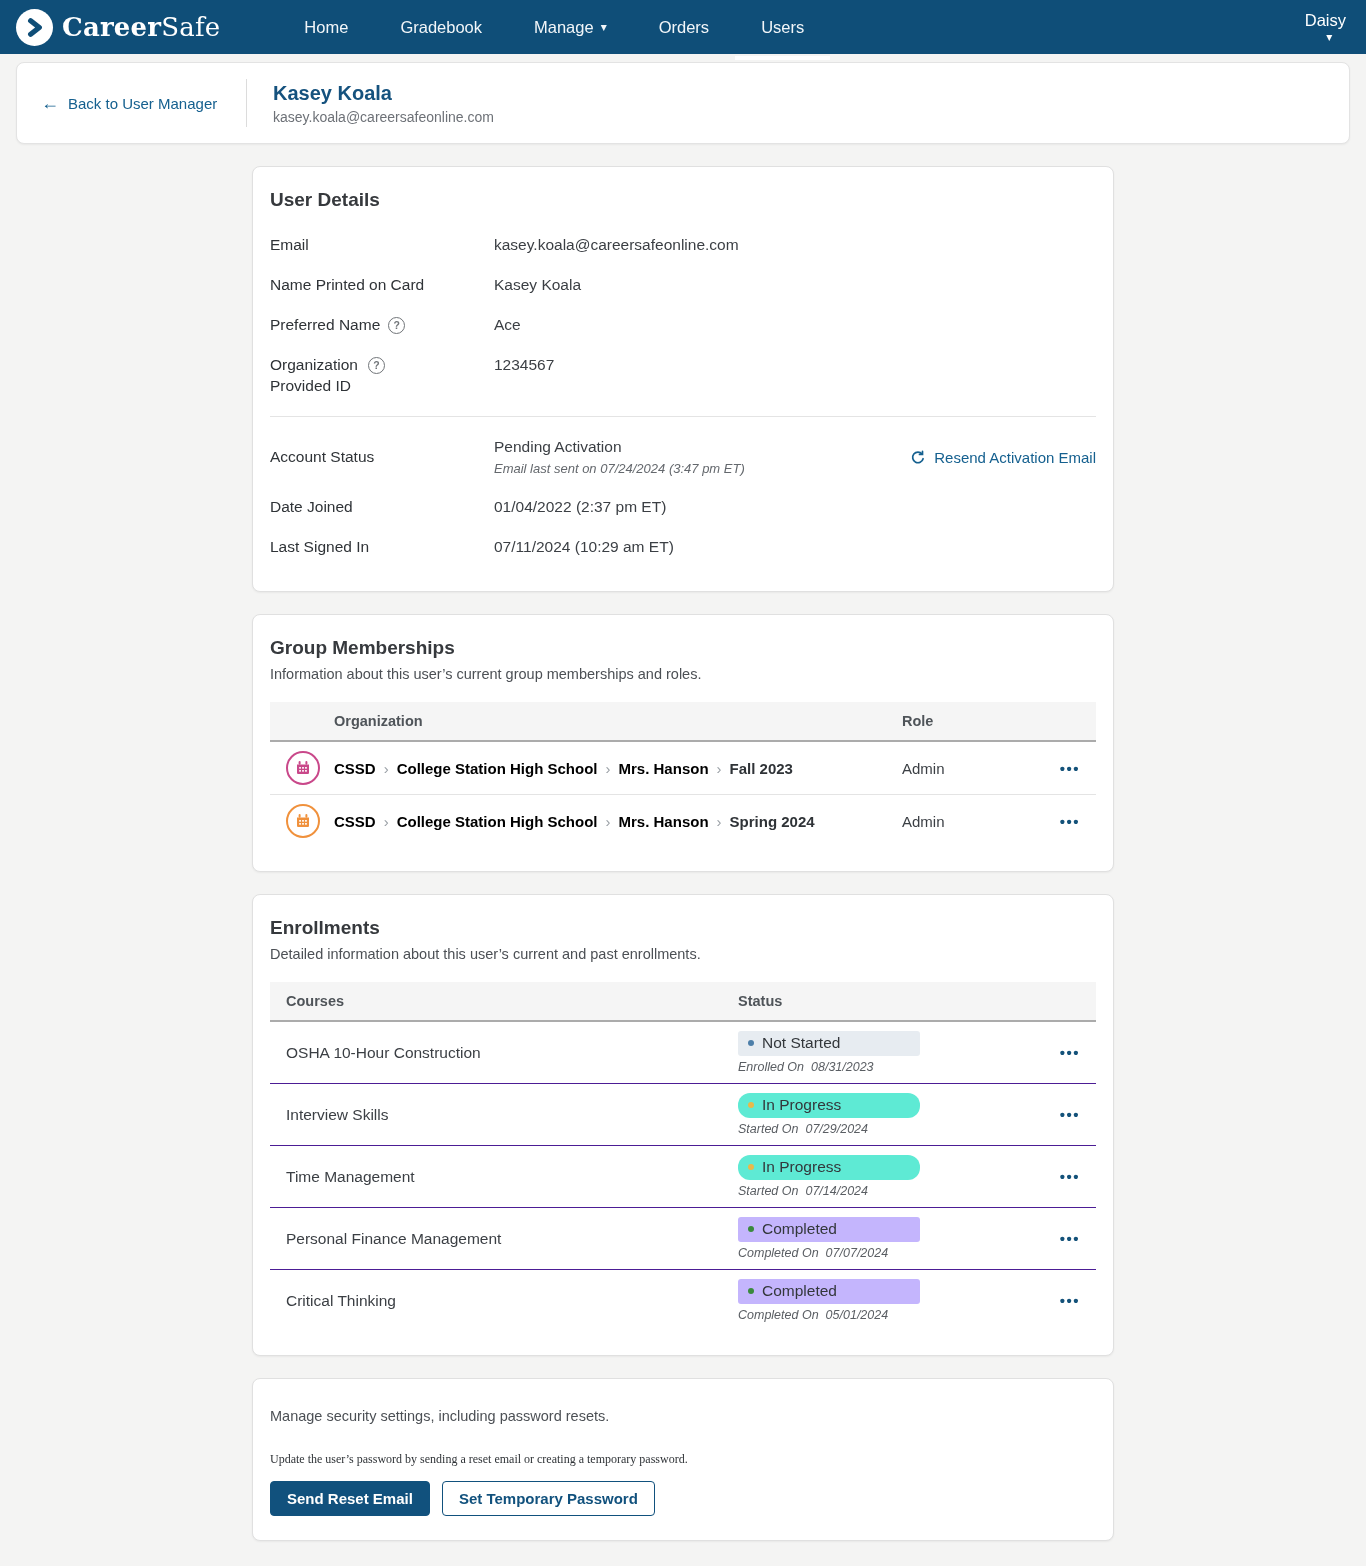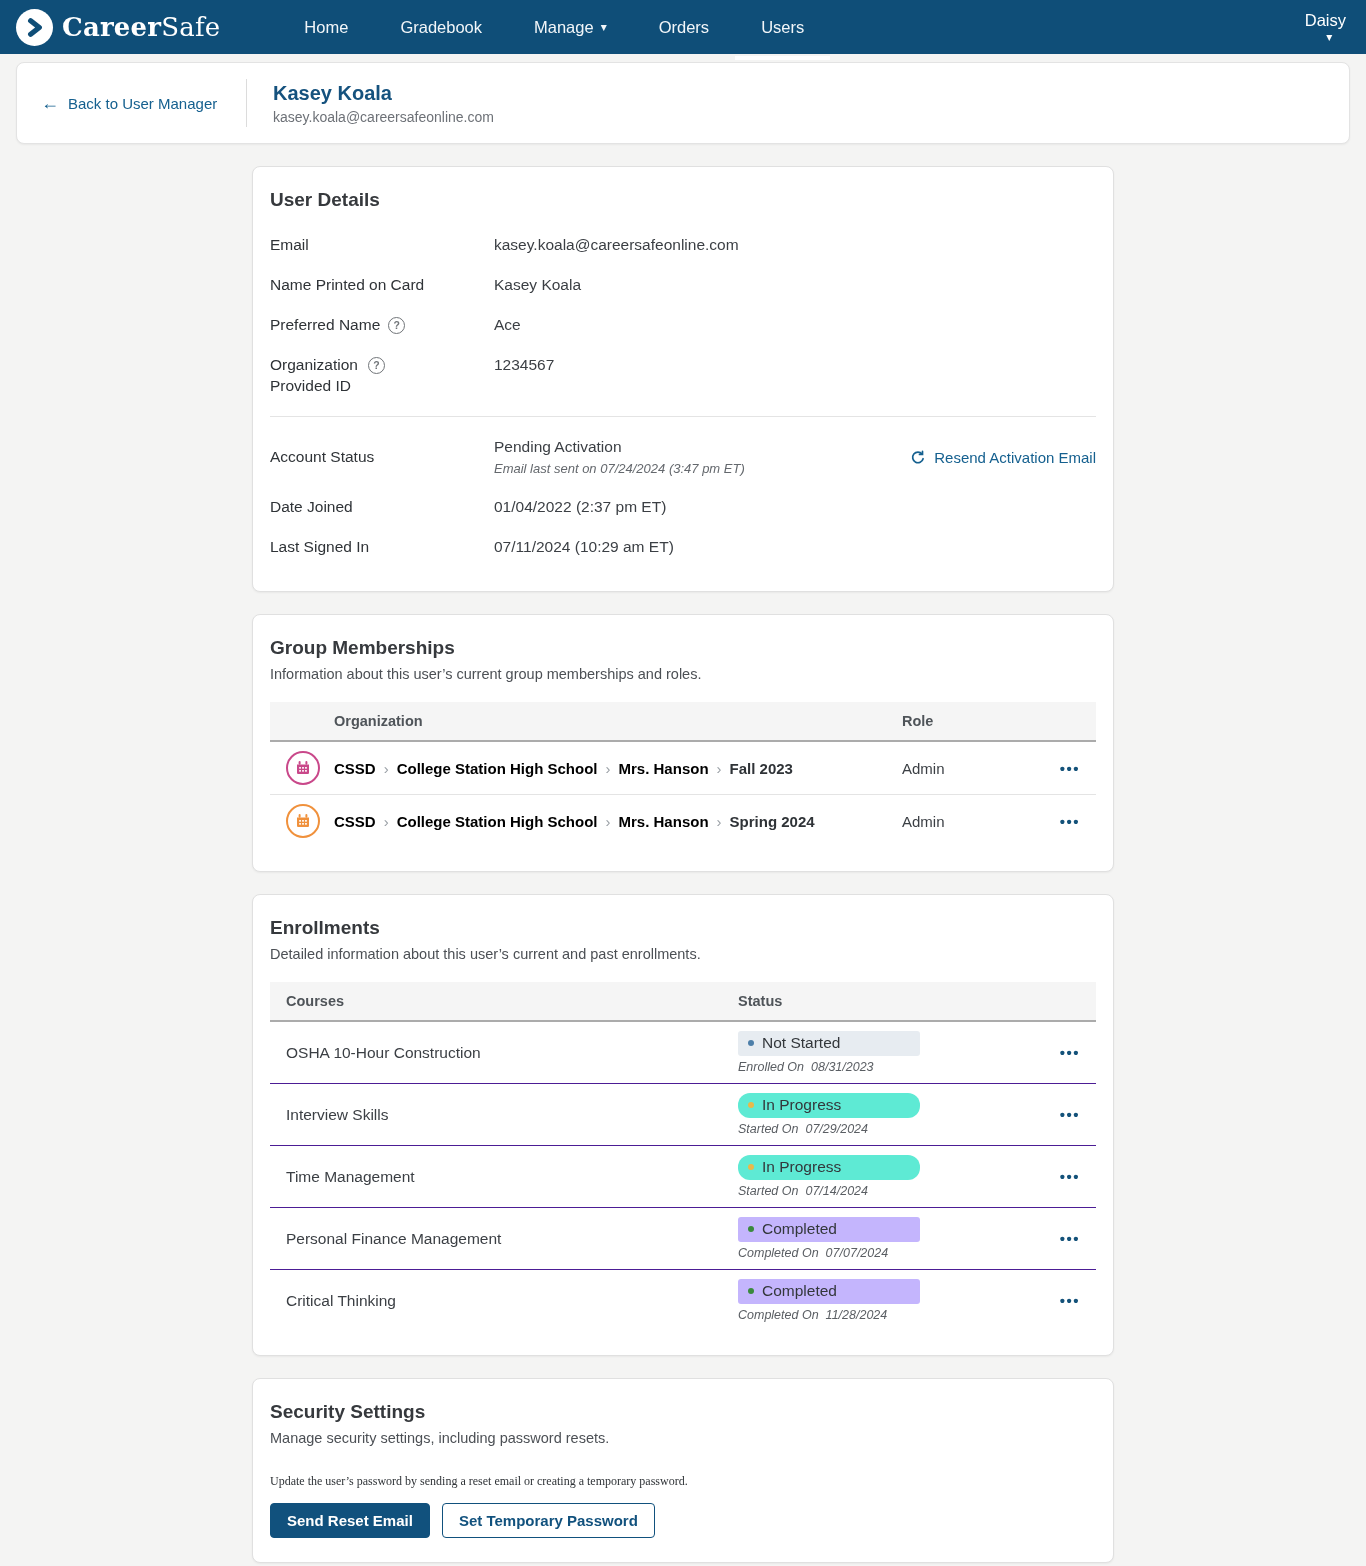--- a/index.html
+++ b/index.html
@@ -386,30 +386,29 @@
 
     <div class="en-row en-grid" data-status="completed">
       <span class="course-name">Critical Thinking</span>
       <span>
         <span class="badge">
           <span class="dot"></span>
           <span>Completed</span>
         </span>
         <span class="en-date">
           <span>Completed On</span>
-          <span>11/28/2024</span>
+          <span>05/01/2024</span>
         </span>
       </span>
       <span class="ellipsis-btn">•••</span>
     </div>
   </div>
 </section>
 
 <section class="card">
-  <h2 class="card-title">Security Settings</h2>
   <p class="card-subtitle">Manage security settings, including password resets.</p>
   <p class="sec-desc">Update the user’s password by sending a reset email or creating a temporary password.</p>
   <div class="sec-buttons">
     <button class="btn btn-primary">Send Reset Email</button>
     <button class="btn btn-outline">Set Temporary Password</button>
   </div>
 </section>
 
 <div class="spacer-bottom"></div>
 

